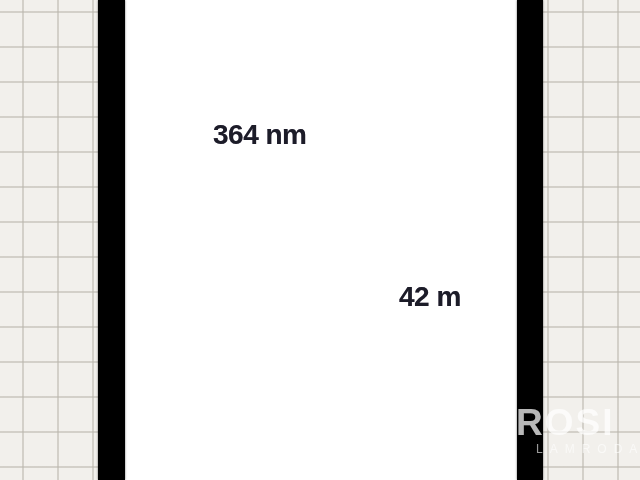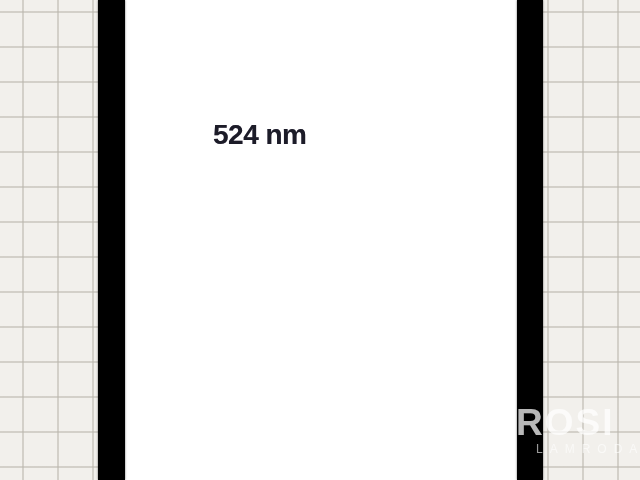--- a/index.html
+++ b/index.html
@@ -87,21 +87,22 @@
 <body>
 
 <div id="screen">
 
   <div class="room-interior"></div>
 
   <div class="wall wall-left"></div>
 
   <div class="wall wall-right"></div>
 
-  <div class="dim-label dim-label-1">524 nm</div>
+  <div class="dim-label dim-label-1">364 nm</div>
 
+  <div class="dim-label dim-label-2">42 m</div>
 
   <div class="watermark">
     <div class="watermark-title">ROSI</div>
     <div class="watermark-subtitle">LAMRODA</div>
   </div>
 
 </div>
 
 </body></html>

